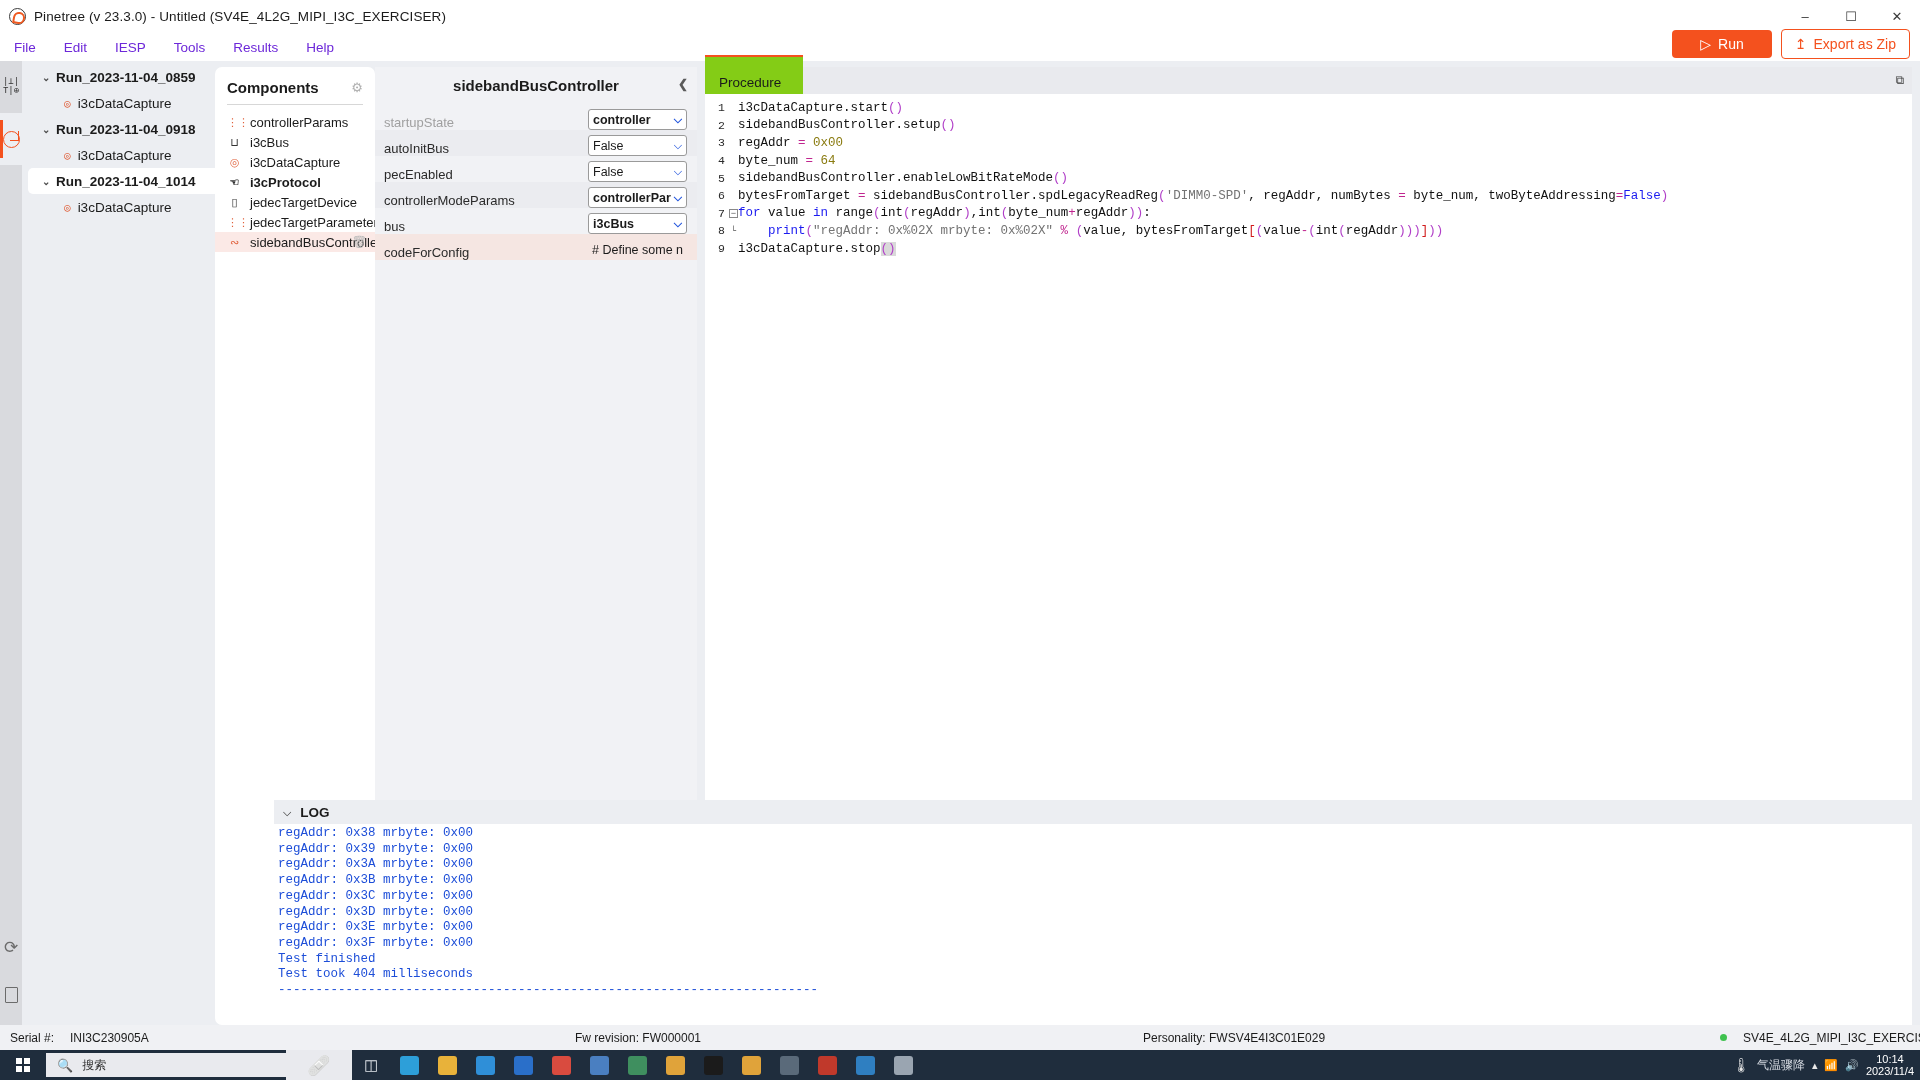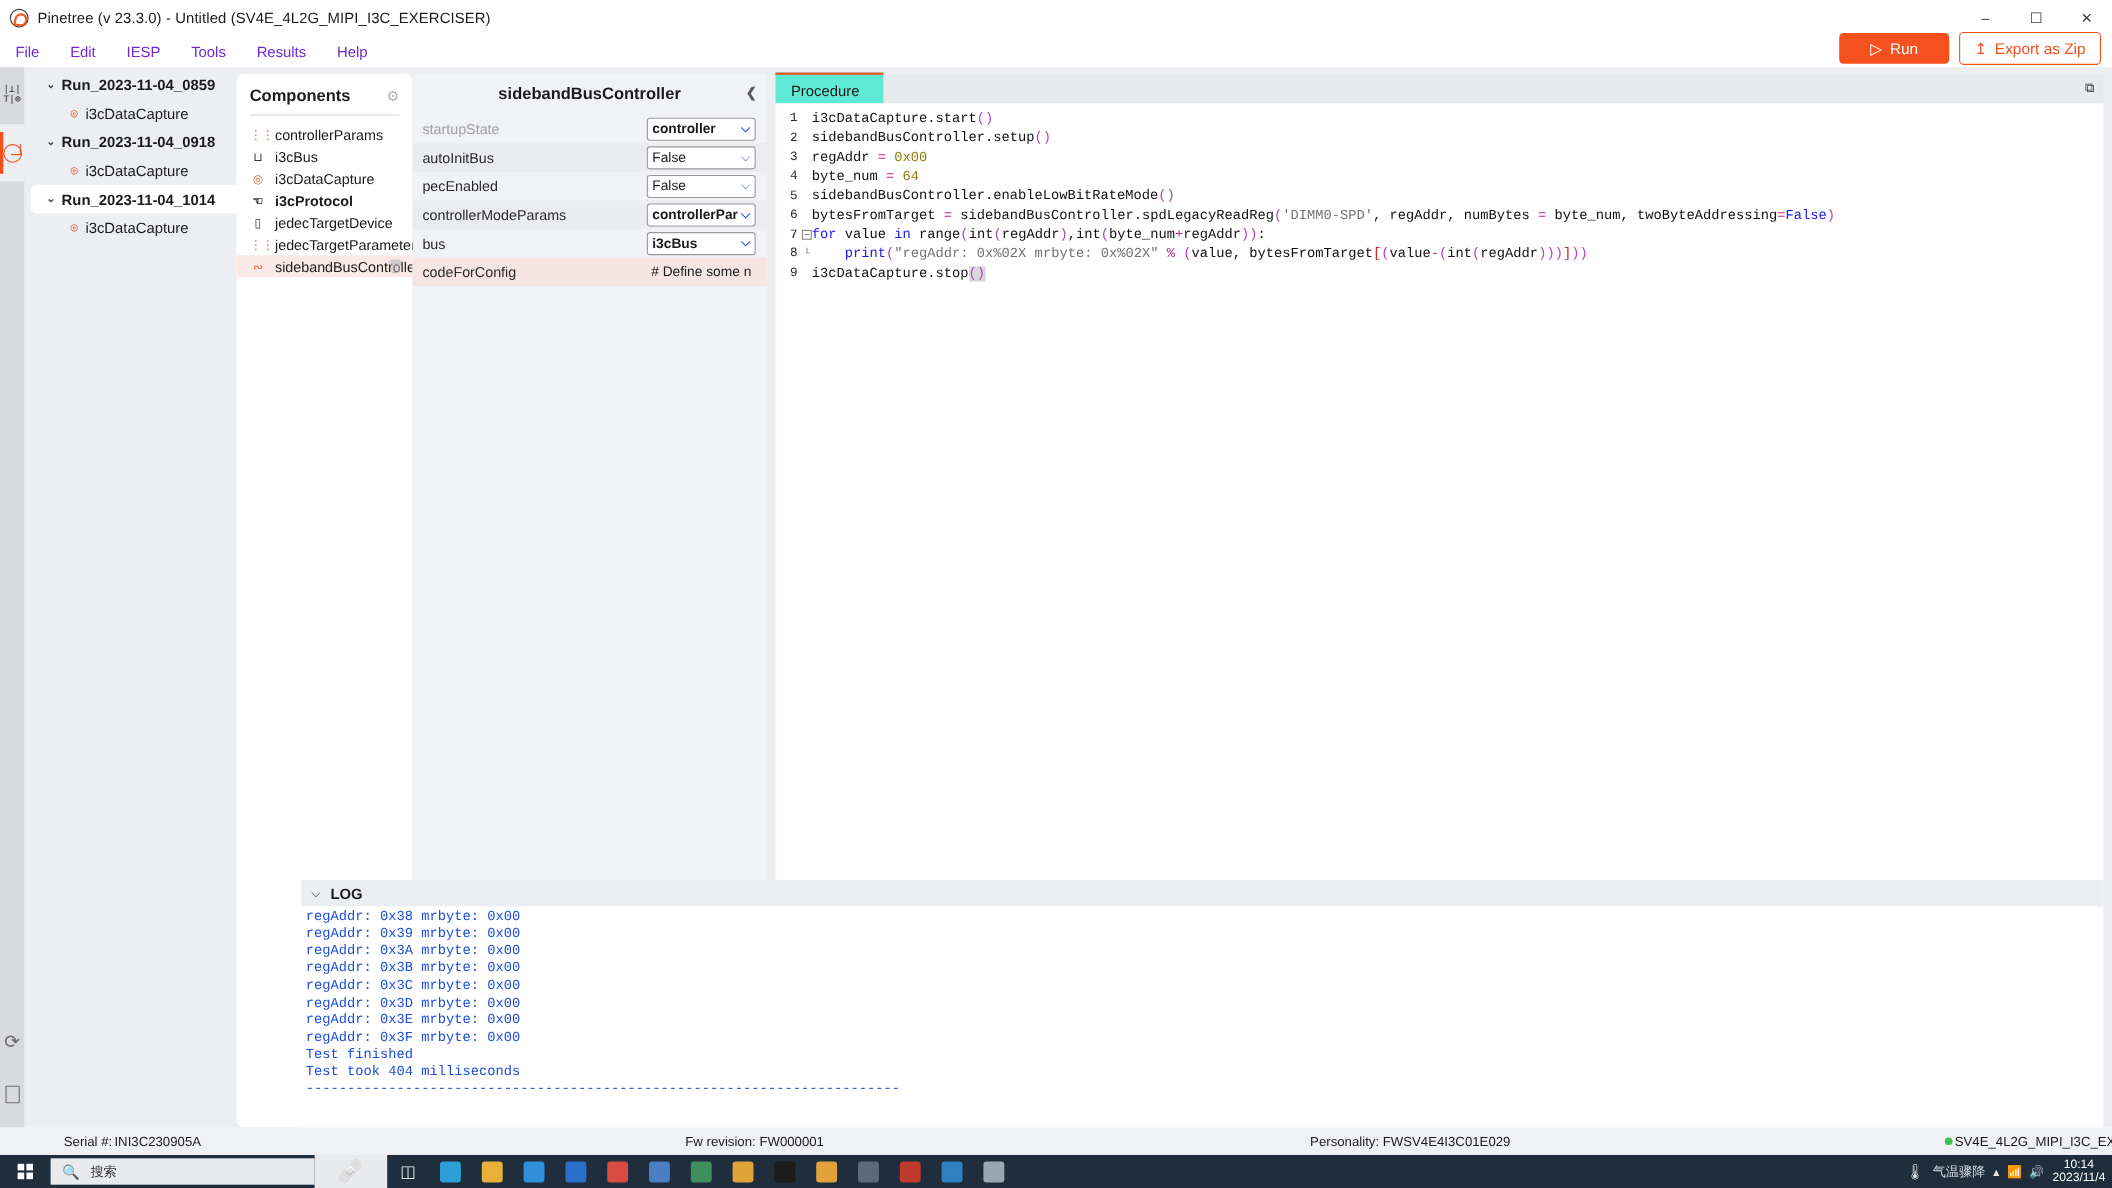--- a/index.html
+++ b/index.html
@@ -61,59 +61,59 @@
             position:relative;}
   .comp-row.sel{background:#fbe9e6;}
   .comp-row.bold{font-weight:bold;}
   .comp-row .ci{width:15px;text-align:center;font-size:11px;color:#e0603b;flex:none;}
   .comp-row .trash{position:absolute;right:8px;color:#b9b9b9;font-size:12px;}
   
   #props{flex:1;background:#f1f2f5;border-radius:0;margin:6px 0 0 0;display:flex;flex-direction:column;
          position:relative;max-width:322px;}
   #props .ptitle{text-align:center;font-size:15px;font-weight:bold;padding:10px 0 10px 0;position:relative;}
   #props .collapse{position:absolute;right:9px;top:10px;color:#5a5a5a;font-size:12px;}
-  .prow{display:flex;align-items:center;height:26px;padding-left:9px;}
+  .prow{display:flex;align-items:flex-end;height:26px;padding-left:9px;}
   .prow:nth-child(odd){background:#ebecf0;}
   .prow.hl{background:#f5e6e2;}
   .prow .pl{flex:1;font-size:13px;color:#2a2a2a;}
   .prow .pl.muted{color:#a0a0a0;}
   .pfield{width:99px;height:21px;margin-right:10px;border:1px solid #9a9a9a;border-radius:3px;background:#fff;
           display:flex;align-items:center;padding:0 4px;font-size:12.5px;overflow:hidden;white-space:nowrap;}
   .pfield.bold{font-weight:bold;}
   .pfield .cv{flex:1;overflow:hidden;text-overflow:clip;white-space:nowrap;}
   .pfield .chev{color:#2255dd;font-size:11px;margin-left:3px;}
   .pfield.plain{border-color:#b6b6b6;}
   #desc{position:absolute;left:2px;right:2px;bottom:2px;background:#fff;border:1px solid #dadada;
         padding:9px 11px 11px 11px;}
   #desc .dt{font-weight:bold;font-size:13.5px;margin-bottom:2px;}
   #desc .dbody{font-size:13px;line-height:17px;color:#222;}
   
   #proc{flex:1;margin:6px 8px 0 8px;display:flex;flex-direction:column;position:relative;}
   #proc .tabbar{height:27px;background:#e9eaee;display:flex;align-items:flex-end;position:relative;}
-  #proc .tab{background:#5eead4;border-top:2.5px solid #f4511e;padding:7px 22px 4px 14px;font-size:13.5px;}
+  #proc .tab{background:#84cc16;border-top:2.5px solid #f4511e;padding:18px 22px 4px 14px;font-size:13.5px;}
   #proc .expand{position:absolute;right:8px;top:6px;color:#3a3a3a;font-size:12px;}
   #code{flex:1;background:#fff;position:relative;overflow:hidden;padding-top:5px;
         font-family:"Liberation Mono", monospace;font-size:12.5px;}
   .cline{display:flex;height:17.6px;align-items:center;white-space:pre;}
   .cline .ln{width:24px;text-align:right;color:#2a2a2a;font-size:11.5px;flex:none;padding-right:4px;}
   .cline .fold{width:9px;flex:none;color:#555;font-size:9px;text-align:center;}
   .t-id{color:#111;} .t-paren{color:#b13fc8;} .t-num{color:#8a7b10;}
   .t-op{color:#c0258f;} .t-str{color:#737373;} .t-kw{color:#1a1af0;} .t-br{color:#d11a1a;}
   .cur{background:#d9d9d9;}
   
   #log{position:absolute;left:274px;right:8px;bottom:0;top:800px;background:#fff;}
   #logHdr{height:24px;background:#eceef2;display:flex;align-items:center;gap:9px;padding-left:9px;}
   #logHdr .chev{font-size:11px;color:#333;}
   #logHdr .t{font-weight:bold;font-size:13.5px;}
   #logBody{font-family:"Liberation Mono", monospace;font-size:12.5px;line-height:15.7px;
            padding:2px 0 0 4px;color:#1d4ed8;white-space:pre;overflow:hidden;}
   
   #statusbar{position:absolute;left:0;right:0;bottom:30px;height:25px;background:#f0f1f4;
              display:flex;align-items:center;font-size:12px;color:#1b1b1b;}
-  #statusbar .sitem{position:absolute;white-space:nowrap;display:flex;align-items:center;gap:2px;margin-left:48px;}
+  #statusbar .sitem{position:absolute;white-space:nowrap;display:flex;align-items:center;gap:16px;}
   .dot-green{width:7px;height:7px;border-radius:50%;background:#3fc24f;display:inline-block;}
   
   #taskbar{position:absolute;left:0;bottom:0;width:1920px;height:30px;background:#1f2d3d;display:flex;align-items:center;}
   #startbtn{width:46px;height:30px;display:flex;align-items:center;justify-content:center;}
   .winlogo{width:14px;height:14px;display:grid;grid-template-columns:1fr 1fr;grid-template-rows:1fr 1fr;gap:1.5px;}
   .winlogo i{background:#fff;display:block;}
   #searchbox{width:240px;height:24px;background:#e9eaee;display:flex;align-items:center;gap:9px;
              padding-left:11px;color:#333;font-size:12px;}
   #searchbox .mag{font-size:13px;}
   .tbicon{width:38px;height:30px;display:flex;align-items:center;justify-content:center;position:relative;}

